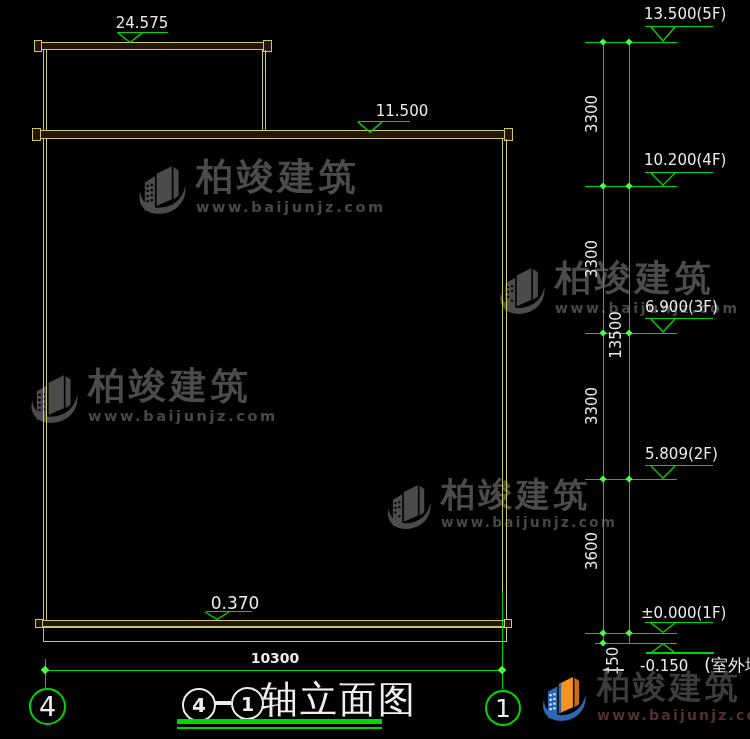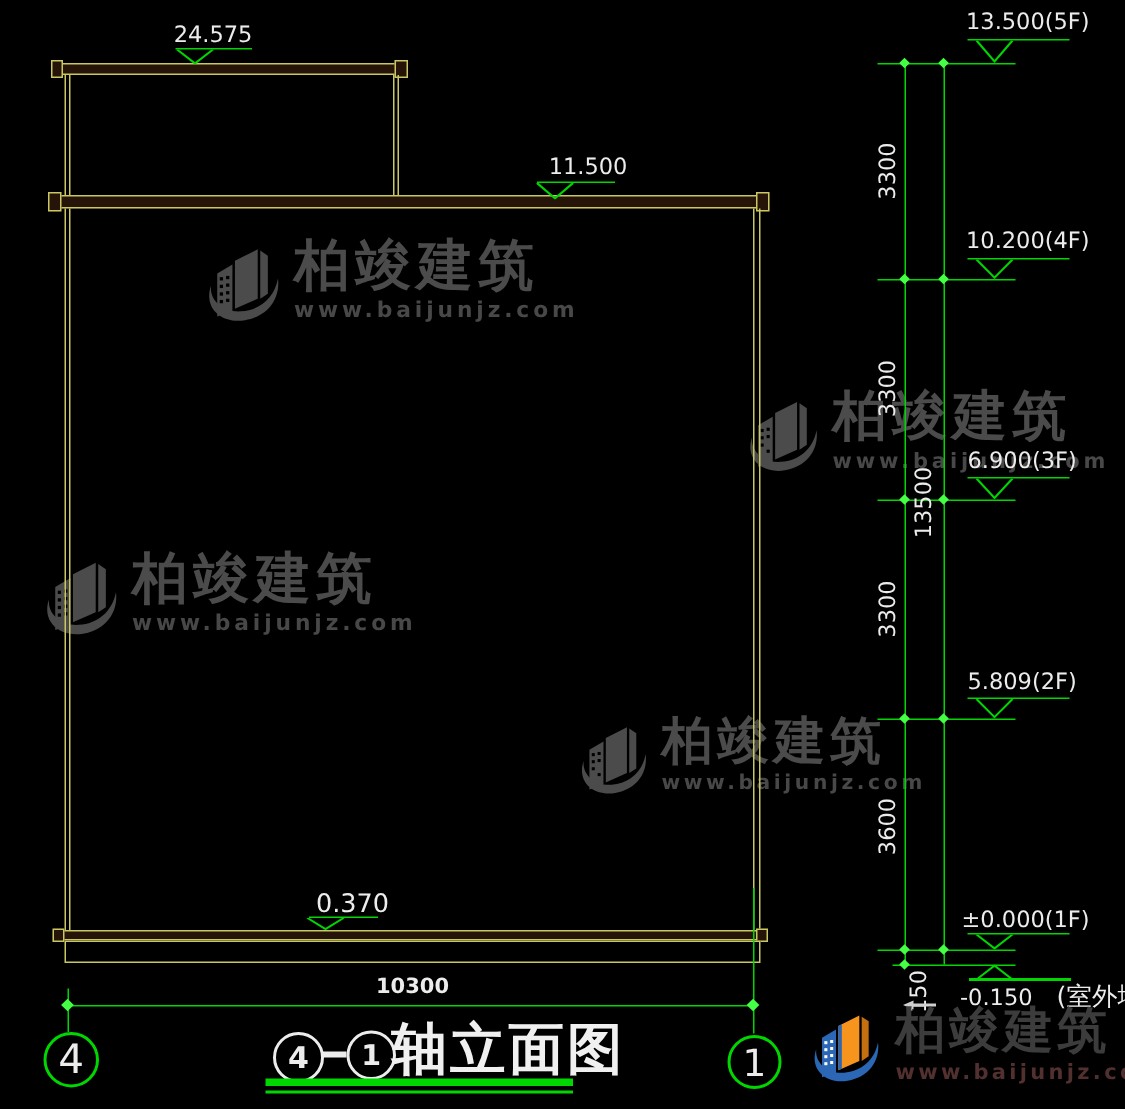--- a/index.html
+++ b/index.html
@@ -17,21 +17,21 @@
   .wt{position:absolute;color:#ececec;font-size:15px;line-height:1;white-space:nowrap;z-index:3;}
   .ctr{text-align:center;}
   .rot{transform:translate(-50%,-50%) rotate(-90deg);}
   .suffix{font-size:17px;padding-left:16px;}
   
   .bubble{position:absolute;border:2px solid #00d600;border-radius:50%;color:#ececec;
           display:flex;align-items:center;justify-content:center;z-index:3;}
   
   .tcircle{position:absolute;border:2.2px solid #ececec;border-radius:50%;color:#ececec;
            display:flex;align-items:center;justify-content:center;font-weight:bold;z-index:3;}
-  .title-text{position:absolute;color:#f0f0f0;font-weight:bold;letter-spacing:2px;line-height:1;z-index:3;}
+  .title-text{position:absolute;color:#f0f0f0;font-weight:normal;letter-spacing:2px;line-height:1;z-index:3;}
   
   .wm{position:absolute;display:flex;align-items:flex-start;gap:9px;z-index:1;}
   .wm .col{display:flex;flex-direction:column;}
   .wm .zh{font-weight:bold;line-height:1;white-space:nowrap;}
   .wm .url{font-weight:bold;line-height:1;white-space:nowrap;margin-top:5px;}
   .wm-gray .zh{color:#4b4b4b;}
   .wm-gray .url{color:#484848;}
   .wm-logo{z-index:6;}
   .wm-logo .zh{color:#3c3c3c;}
   .wm-logo .url{color:#523030;}
@@ -149,21 +149,21 @@
   <div class="abs cope" style="left:35px;top:619px;width:8px;height:9px;z-index:2;"></div>
   <div class="abs cope" style="left:504px;top:619px;width:8px;height:9px;z-index:2;"></div>
   <div class="abs hollow" style="left:43px;top:627px;width:464px;height:15px;z-index:2;"></div>
 
   <div class="wt ctr" style="left:110px;top:16px;width:64px;">24.575</div>
   <div class="abs gl" style="left:117px;top:32px;width:51px;height:1px;z-index:3;"></div>
   <svg class="tri" style="left:117px;top:33px;" width="26" height="10" viewBox="0 0 26 14" preserveAspectRatio="none">
     <polyline points="1,0 13,13 25,0" fill="none" stroke="#00d600" stroke-width="1.6"></polyline>
   </svg>
 
-  <div class="wt ctr" style="left:360px;top:104px;width:64px;">11.500</div>
+  <div class="wt ctr" style="left:370px;top:104px;width:64px;">11.500</div>
   <div class="abs gl" style="left:358px;top:121px;width:52px;height:1px;z-index:3;"></div>
   <svg class="tri" style="left:357px;top:122px;" width="26" height="11" viewBox="0 0 26 14" preserveAspectRatio="none">
     <polyline points="1,0 13,13 25,0" fill="none" stroke="#00d600" stroke-width="1.6"></polyline>
   </svg>
 
   <div class="wt ctr" style="left:204px;top:595px;width:62px;font-size:17px;">0.370</div>
   <div class="abs gl" style="left:206px;top:611px;width:46px;height:1px;z-index:3;"></div>
   <svg class="tri" style="left:204px;top:612px;" width="26" height="8" viewBox="0 0 26 14" preserveAspectRatio="none">
     <polyline points="1,0 13,13 25,0" fill="none" stroke="#00d600" stroke-width="1.8"></polyline>
   </svg>

